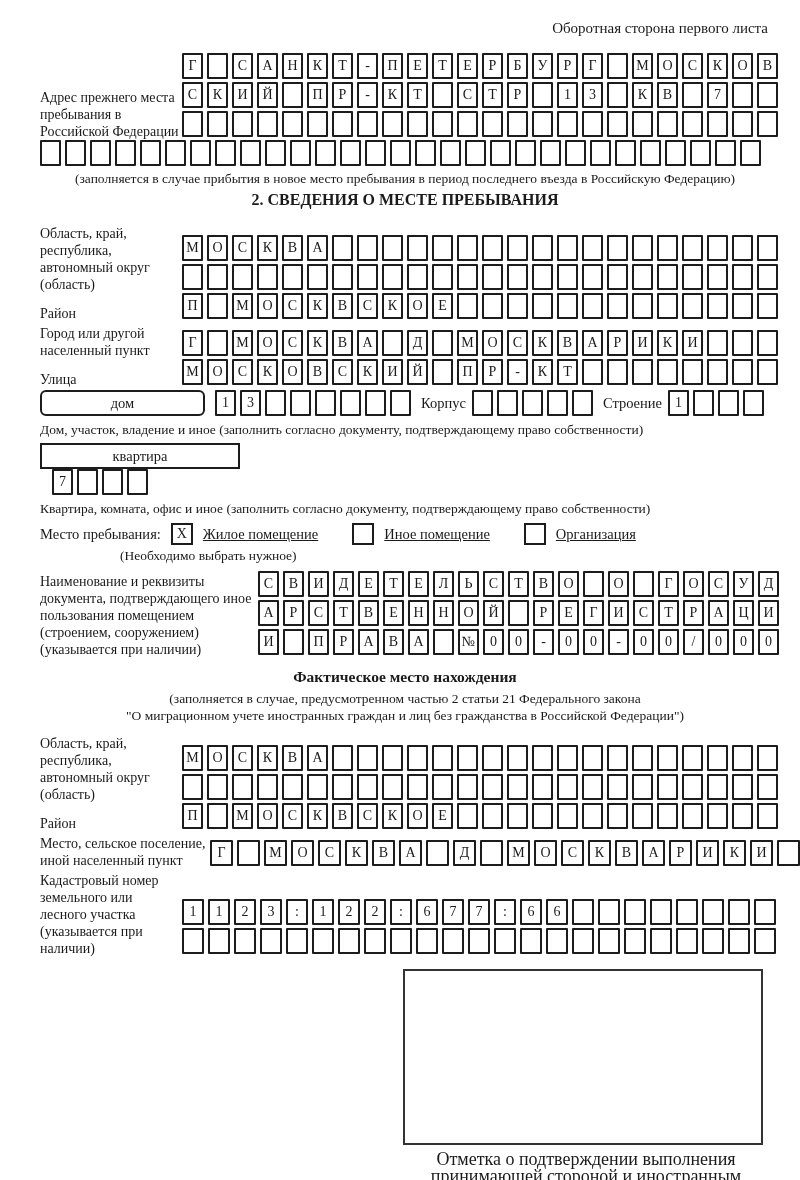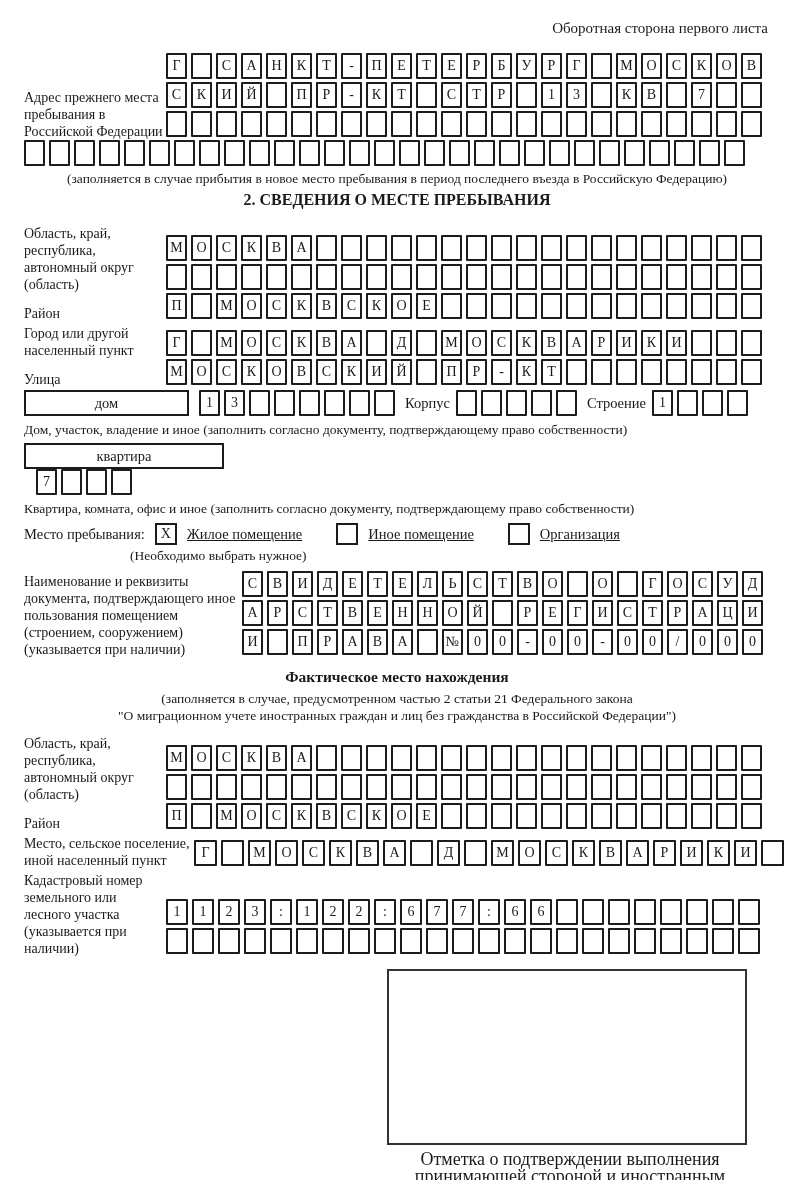--- a/index.html
+++ b/index.html
@@ -1,18 +1,18 @@
 <!DOCTYPE html>
 <html><head>
 <meta charset="utf-8">
 <style>
   html,body{margin:0;padding:0;background:#ffffff;}
   body{width:800px;height:1180px;overflow:hidden;color:#1a1a1a;
        font-family:"Liberation Serif","DejaVu Serif",serif;}
-  .page{box-sizing:border-box;width:800px;height:1180px;padding:20px 30px 0 24px;}
+  .page{box-sizing:border-box;width:800px;height:1180px;padding:20px 30px 0 40px;}
 
   .hdr{font-size:15px;text-align:right;padding-right:2px;}
 
   .frow{display:flex;align-items:flex-end;margin-bottom:0;}
   .flabel{flex:none;width:142px;font-size:14px;line-height:17px;padding-top:3px;}
   .flabel.w170{width:170px;}
   .flabel.w218{width:218px;}
   .fcells{display:flex;flex-direction:column;}
 
   .cells{display:inline-flex;flex-wrap:nowrap;gap:4px;margin-bottom:3px;--cw:17px;}
@@ -21,21 +21,21 @@
         font-size:14px;line-height:22px;background:#fff;}
 
   .note{font-size:13.5px;line-height:17px;}
   .note.center{text-align:center;}
   .sec-title{font-size:16px;font-weight:bold;text-align:center;margin:4px 0 13px 0;}
   .sub-title{font-size:15.5px;font-weight:bold;text-align:center;margin:10px 0 4px 0;}
 
   .house-row{display:flex;align-items:flex-start;margin:2px 0 2px 0;}
   .widebox{flex:none;border:2px solid #1c1c1c;height:22px;display:flex;align-items:center;
            justify-content:center;font-size:14.5px;background:#fff;}
-  .w165{width:161px;}
+  .w165{width:161px;border-radius:6px;}
   .w200{width:196px;}
   .inline-label{font-size:14.5px;line-height:26px;padding:0 6px 0 10px;white-space:nowrap;}
 
   .stay-row{display:flex;align-items:center;margin:6px 0 2px 0;}
   .stay-label{font-size:14.5px;margin-right:10px;}
   .chk{flex:none;width:18px;height:18px;border:2px solid #1c1c1c;display:inline-flex;
        align-items:center;justify-content:center;font-size:14px;background:#fff;}
   .optlabel{font-size:14.5px;margin:0 34px 0 10px;text-decoration:underline;}
 
   .stamp-box{border:2px solid #333;width:356px;height:172px;margin:12px 0 0 363px;background:#fff;}
@@ -359,21 +359,21 @@
 
   <div class="stay-row">
     <span class="stay-label">Место пребывания:</span>
     <span class="chk">X</span>
     <span class="optlabel">Жилое помещение</span>
     <span class="chk"></span>
     <span class="optlabel">Иное помещение</span>
     <span class="chk"></span>
     <span class="optlabel">Организация</span>
   </div>
-  <div class="note" style="margin-left:106px;">(Необходимо выбрать нужное)</div>
+  <div class="note" style="margin-left:80px;">(Необходимо выбрать нужное)</div>
 
   <div class="frow" style="margin-top:6px;">
     <div class="flabel w218">Наименование и реквизиты документа, подтверждающего иное пользования помещением (строением, сооружением) (указывается при наличии)</div>
     <div class="fcells">
       <div class="cells">
           <span class="cell">С</span>
           <span class="cell">В</span>
           <span class="cell">И</span>
           <span class="cell">Д</span>
           <span class="cell">Е</span>

